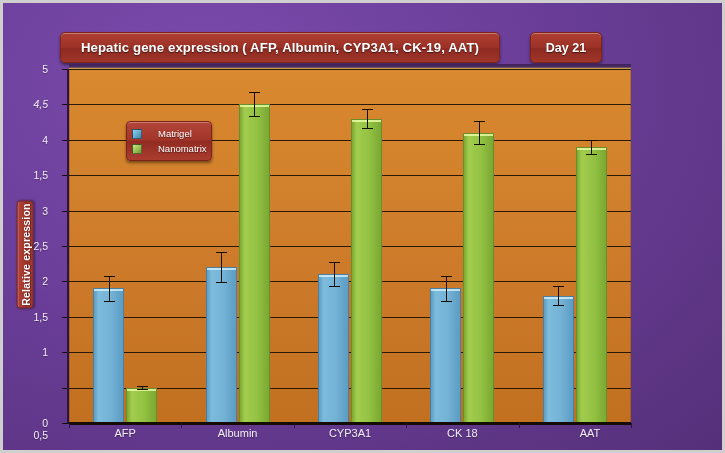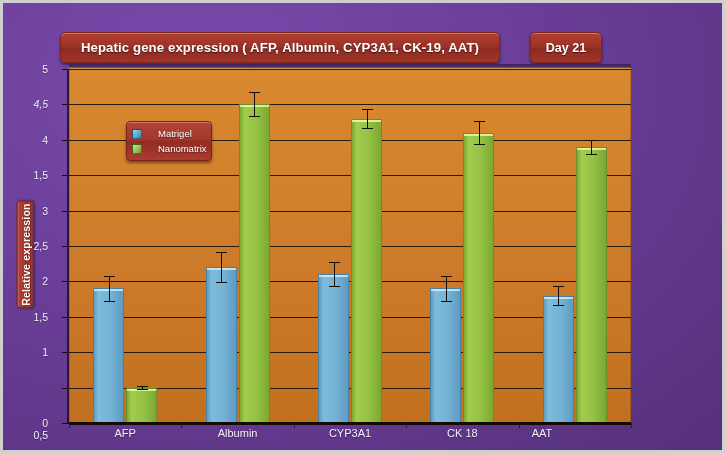--- a/index.html
+++ b/index.html
@@ -271,21 +271,21 @@
 
   <div id="xlabels-layer">
       <div class="xlabel" style="left: 122.2px;">AFP</div>
       <div class="xtick" style="left: 66px;"></div>
       <div class="xlabel" style="left: 234.6px;">Albumin</div>
       <div class="xtick" style="left: 178.4px;"></div>
       <div class="xlabel" style="left: 347px;">CYP3A1</div>
       <div class="xtick" style="left: 290.8px;"></div>
       <div class="xlabel" style="left: 459.4px;">CK 18</div>
       <div class="xtick" style="left: 403.2px;"></div>
-      <div class="xlabel" style="left: 539px; text-align: right;">AAT</div>
+      <div class="xlabel" style="left: 587px; text-align: right;">AAT</div>
       <div class="xtick" style="left: 515.6px;"></div>
       <div class="xtick" style="left: 628px;"></div>
     </div>
 
   <div id="legend">
     <div class="legend-row">
       <span class="legend-swatch blue"></span>
       <span class="legend-text">Matrigel</span>
     </div>
     <div class="legend-row">

